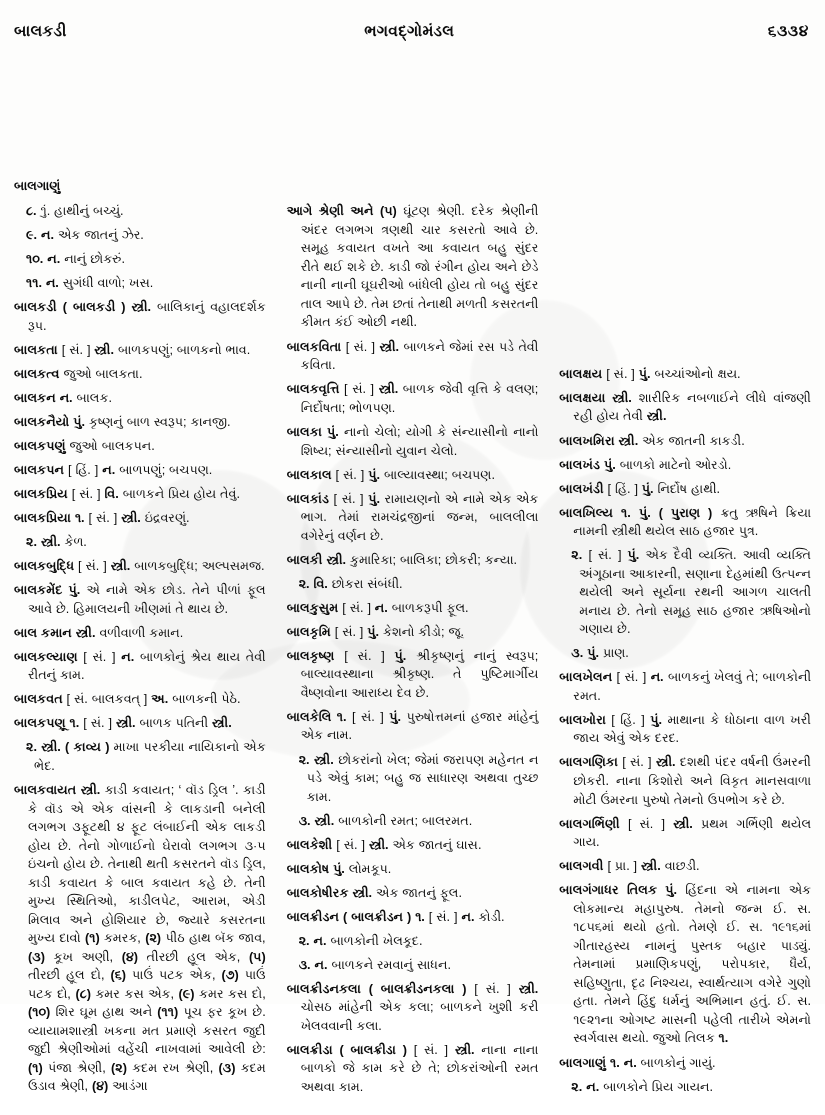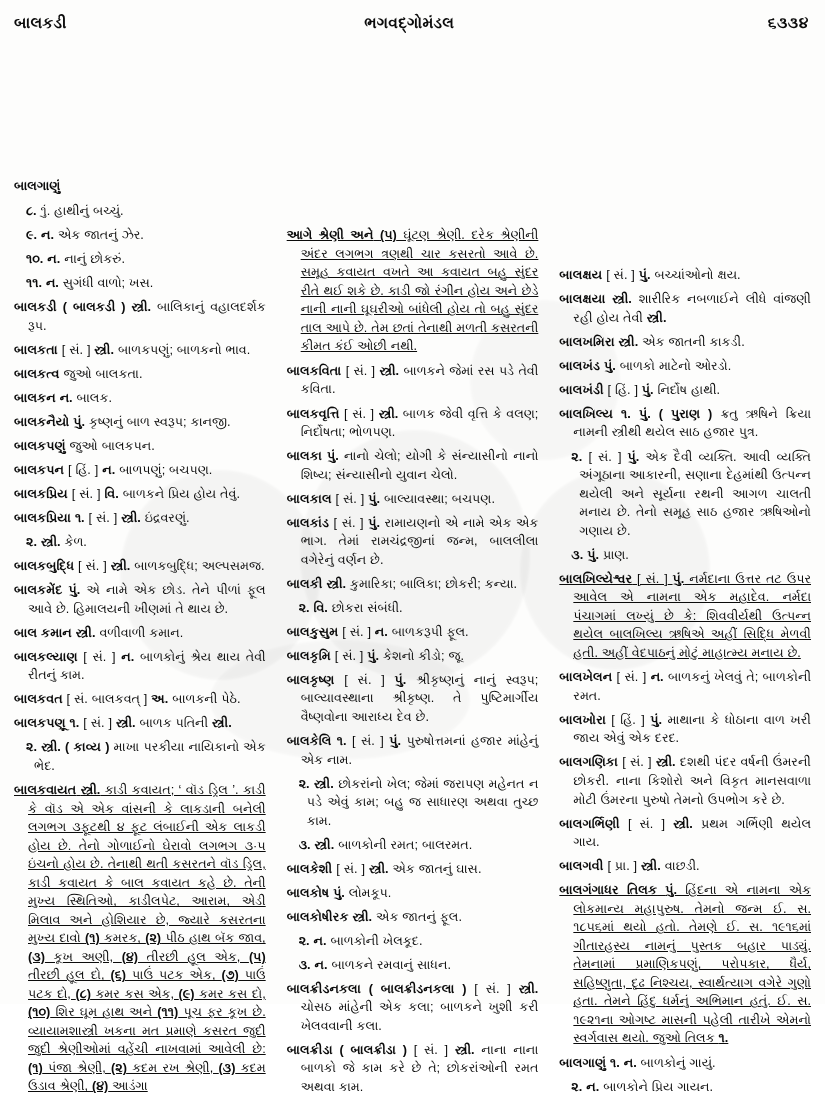--- a/index.html
+++ b/index.html
@@ -45,21 +45,21 @@
     display: flex;
     align-items: baseline;
     justify-content: space-between;
     height: 30px;
     padding: 0 6px 0 4px;
     font-size: 15.5px;
     font-weight: 700;
     letter-spacing: 0.2px;
   }
   .head-left   { text-align: left;  flex: 0 0 auto; }
-  .head-center { text-align: center; flex: 1 1 auto; }
+  .head-center { text-align: center; flex: 1 1 auto; margin-top: 8px; }
   .head-right  { text-align: right; flex: 0 0 auto; letter-spacing: 0.6px; margin-left: 16px; }
 
   
   .columns {
     position: relative;
     display: flex;
     align-items: flex-end;
     height: 1056px;
     margin-top: 2px;
   }
@@ -107,21 +107,20 @@
   }
   .pos {                     
     font-weight: 700;
   }
   .num {
     font-weight: 700;
   }
   
   .entry.para {
     margin-bottom: 6px;
-    text-decoration: underline;
   }
 </style>
 </head>
 <body>
 
 <div class="page">
 
   <div class="watermark wm1"></div>
   <div class="watermark wm2"></div>
   <div class="watermark wm3"></div>
@@ -172,36 +171,36 @@
         <p class="entry sense"><span class="num">૨.</span> <span class="pos">વિ.</span> છોકરા સંબંધી.</p>
         <p class="entry"><span class="hw">બાલકુસુમ</span> <span class="src">[ સં. ]</span> <span class="pos">ન.</span> બાળકરૂપી ફૂલ.</p>
         <p class="entry"><span class="hw">બાલકૃમિ</span> <span class="src">[ સં. ]</span> <span class="pos">પું.</span> કેશનો કીડો; જૂ.</p>
         <p class="entry"><span class="hw">બાલકૃષ્ણ</span> <span class="src">[ સં. ]</span> <span class="pos">પું.</span> શ્રીકૃષ્ણનું નાનું સ્વરૂપ; બાલ્યાવસ્થાના શ્રીકૃષ્ણ. તે પુષ્ટિમાર્ગીય વૈષ્ણવોના આરાધ્ય દેવ છે.</p>
         <p class="entry"><span class="hw">બાલકેલિ</span> <span class="num">૧.</span> <span class="src">[ સં. ]</span> <span class="pos">પું.</span> પુરુષોત્તમનાં હજાર માંહેનું એક નામ.</p>
         <p class="entry sense"><span class="num">૨.</span> <span class="pos">સ્ત્રી.</span> છોકરાંનો ખેલ; જેમાં જરાપણ મહેનત ન પડે એવું કામ; બહુ જ સાધારણ અથવા તુચ્છ કામ.</p>
         <p class="entry sense"><span class="num">૩.</span> <span class="pos">સ્ત્રી.</span> બાળકોની રમત; બાલરમત.</p>
         <p class="entry"><span class="hw">બાલકેશી</span> <span class="src">[ સં. ]</span> <span class="pos">સ્ત્રી.</span> એક જાતનું ઘાસ.</p>
         <p class="entry"><span class="hw">બાલકોષ</span> <span class="pos">પું.</span> લોમકૂપ.</p>
         <p class="entry"><span class="hw">બાલકોષીરક</span> <span class="pos">સ્ત્રી.</span> એક જાતનું ફૂલ.</p>
+        <p class="entry"><span class="hw">બાલક્રીડન</span> <span class="alt">( બાલક્રીડન )</span> <span class="num">૧.</span> <span class="src">[ સં. ]</span> <span class="pos">ન.</span> કોડી.</p>
         <p class="entry sense"><span class="num">૨.</span> <span class="pos">ન.</span> બાળકોની ખેલકૂદ.</p>
         <p class="entry sense"><span class="num">૩.</span> <span class="pos">ન.</span> બાળકને રમવાનું સાધન.</p>
         <p class="entry"><span class="hw">બાલક્રીડનકલા</span> <span class="alt">( બાલક્રીડનકલા )</span> <span class="src">[ સં. ]</span> <span class="pos">સ્ત્રી.</span> ચોસઠ માંહેની એક કલા; બાળકને ખુશી કરી ખેલવવાની કલા.</p>
         <p class="entry"><span class="hw">બાલક્રીડા</span> <span class="alt">( બાલક્રીડા )</span> <span class="src">[ સં. ]</span> <span class="pos">સ્ત્રી.</span> નાના નાના બાળકો જે કામ કરે છે તે; છોકરાંઓની રમત અથવા કામ.</p>
       </div>
     <div class="rule"></div>
     <div class="col col-3">
         <p class="entry"><span class="hw">બાલક્ષય</span> <span class="src">[ સં. ]</span> <span class="pos">પું.</span> બચ્ચાંઓનો ક્ષય.</p>
         <p class="entry"><span class="hw">બાલક્ષયા</span> <span class="pos">સ્ત્રી.</span> શારીરિક નબળાઈને લીધે વાંજણી રહી હોય તેવી <span class="pos">સ્ત્રી.</span></p>
         <p class="entry"><span class="hw">બાલખમિરા</span> <span class="pos">સ્ત્રી.</span> એક જાતની કાકડી.</p>
         <p class="entry"><span class="hw">બાલખંડ</span> <span class="pos">પું.</span> બાળકો માટેનો ઓરડો.</p>
         <p class="entry"><span class="hw">બાલખંડી</span> <span class="src">[ હિં. ]</span> <span class="pos">પું.</span> નિર્દોષ હાથી.</p>
         <p class="entry"><span class="hw">બાલખિલ્ય</span> <span class="num">૧.</span> <span class="pos">પું.</span> <span class="alt">( પુરાણ )</span> ક્રતુ ઋષિને ક્રિયા નામની સ્ત્રીથી થયેલ સાઠ હજાર પુત્ર.</p>
         <p class="entry sense"><span class="num">૨.</span> <span class="src">[ સં. ]</span> <span class="pos">પું.</span> એક દૈવી વ્યક્તિ. આવી વ્યક્તિ અંગૂઠાના આકારની, સણાના દેહમાંથી ઉત્પન્ન થયેલી અને સૂર્યના રથની આગળ ચાલતી મનાય છે. તેનો સમૂહ સાઠ હજાર ઋષિઓનો ગણાય છે.</p>
         <p class="entry sense"><span class="num">૩.</span> <span class="pos">પું.</span> પ્રાણ.</p>
-        <p class="entry para"><span class="hw">બાલખિલ્યેશ્વર</span> <span class="src">[ સં. ]</span> <span class="pos">પું.</span> નર્મદાના ઉત્તર તટ ઉપર આવેલ એ નામના એક મહાદેવ. નર્મદા પંચાગમાં લખ્યું છે કે: શિવવીર્યથી ઉત્પન્ન થયેલ બાલખિલ્ય ઋષિએ અહીં સિદ્ધિ મેળવી હતી. અહીં વેદપાઠનું મોટું માહાત્મ્ય મનાય છે.</p>
         <p class="entry"><span class="hw">બાલખેલન</span> <span class="src">[ સં. ]</span> <span class="pos">ન.</span> બાળકનું ખેલવું તે; બાળકોની રમત.</p>
         <p class="entry"><span class="hw">બાલખોરા</span> <span class="src">[ હિં. ]</span> <span class="pos">પું.</span> માથાના કે ધોઠાના વાળ ખરી જાય એવું એક દરદ.</p>
         <p class="entry"><span class="hw">બાલગણિકા</span> <span class="src">[ સં. ]</span> <span class="pos">સ્ત્રી.</span> દશથી પંદર વર્ષની ઉંમરની છોકરી. નાના કિશોરો અને વિકૃત માનસવાળા મોટી ઉંમરના પુરુષો તેમનો ઉપભોગ કરે છે.</p>
         <p class="entry"><span class="hw">બાલગર્ભિણી</span> <span class="src">[ સં. ]</span> <span class="pos">સ્ત્રી.</span> પ્રથમ ગર્ભિણી થયેલ ગાય.</p>
         <p class="entry"><span class="hw">બાલગવી</span> <span class="src">[ પ્રા. ]</span> <span class="pos">સ્ત્રી.</span> વાછડી.</p>
         <p class="entry para"><span class="hw">બાલગંગાધર તિલક</span> <span class="pos">પું.</span> હિંદના એ નામના એક લોકમાન્ય મહાપુરુષ. તેમનો જન્મ ઈ. સ. ૧૮૫૬માં થયો હતો. તેમણે ઈ. સ. ૧૯૧૬માં ગીતારહસ્ય નામનું પુસ્તક બહાર પાડ્યું. તેમનામાં પ્રમાણિકપણું, પરોપકાર, ધૈર્ય, સહિષ્ણુતા, દૃઢ નિશ્ચય, સ્વાર્થત્યાગ વગેરે ગુણો હતા. તેમને હિંદુ ધર્મનું અભિમાન હતું. ઈ. સ. ૧૯૨૧ના ઓગષ્ટ માસની પહેલી તારીખે એમનો સ્વર્ગવાસ થયો. જુઓ તિલક <span class="num">૧.</span></p>
         <p class="entry"><span class="hw">બાલગાણું</span> <span class="num">૧.</span> <span class="pos">ન.</span> બાળકોનું ગાયું.</p>
         <p class="entry sense"><span class="num">૨.</span> <span class="pos">ન.</span> બાળકોને પ્રિય ગાયન.</p>
       </div>
   </div>

